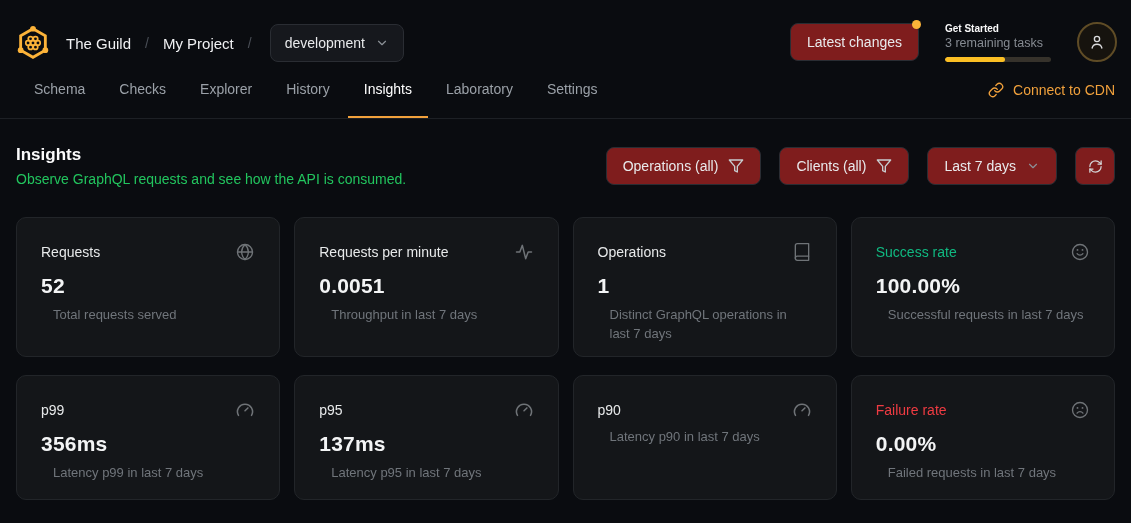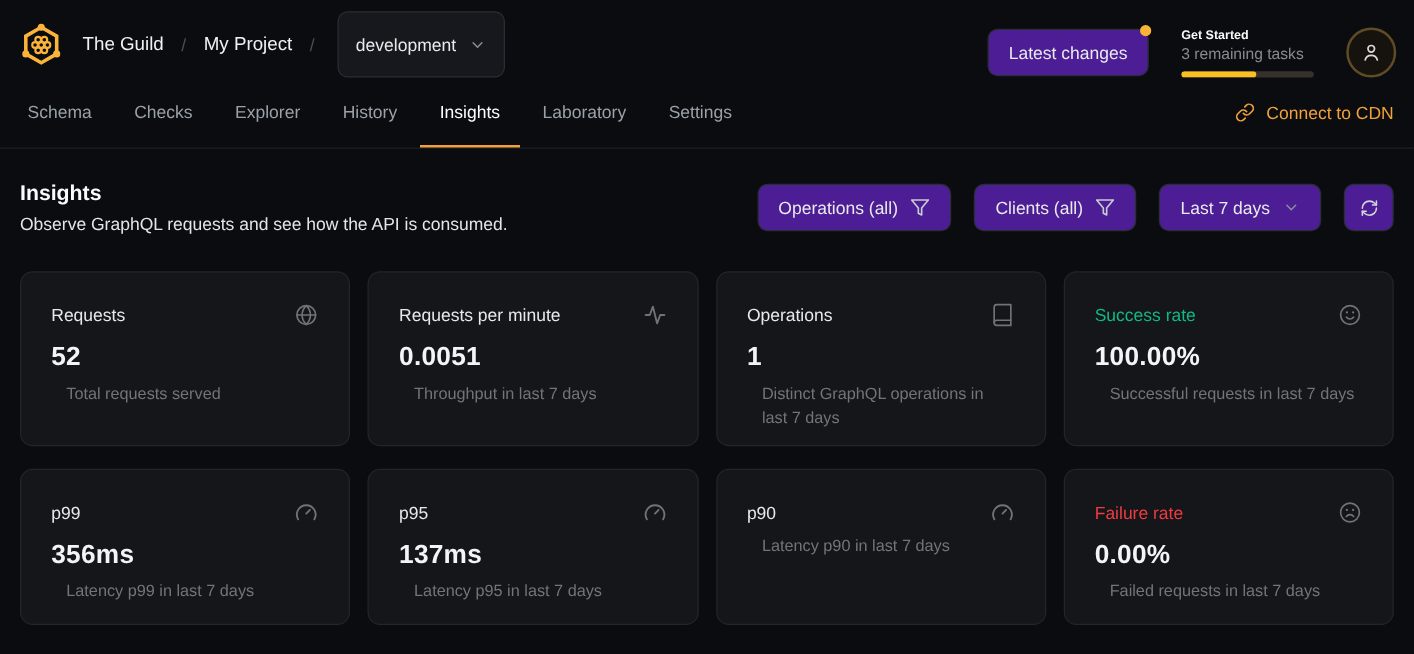--- a/index.html
+++ b/index.html
@@ -16,31 +16,31 @@
   .topbar {
     height: 62px; padding: 0 14px;
     display: flex; align-items: flex-end; justify-content: space-between;
   }
   .topbar-left { display: flex; align-items: center; gap: 14px; }
   .logo { width: 38px; height: 38px; cursor: pointer; background: none; border: none; padding: 0; }
   .crumb { font-size: 15px; font-weight: 500; color: #f0f1f3; cursor: pointer; }
   .crumb-sep { color: #4a4f57; font-size: 14px; }
   .select-btn {
     display: flex; align-items: center; gap: 10px;
-    height: 53px; padding: 0 14px; margin-left: 4px;
+    height: 38px; padding: 0 14px; margin-left: 4px;
     background: #16181d; border: 1px solid #2a2d33; border-radius: 8px;
     color: #e9eaec; font-size: 14px; font-family: inherit; cursor: pointer;
   }
   .chev { width: 14px; height: 14px; color: #8b9097; }
 
   .topbar-right { display: flex; align-items: center; gap: 26px; }
   .btn {
     position: relative;
     height: 38px; padding: 0 16px;
-    background: #4c1d95; border: 1px solid #2a2d33; border-radius: 8px;
+    background: #7f1d1d; border: 1px solid #2a2d33; border-radius: 8px;
     color: #e9eaec; font-size: 14px; font-family: inherit; cursor: pointer;
     display: flex; align-items: center; gap: 10px;
   }
   .notif-dot {
     position: absolute; top: -4px; right: -3px;
     width: 9px; height: 9px; border-radius: 50%;
     background: var(--brand-yellow, #fcb339);
   }
   .get-started { width: 106px; cursor: pointer; }
   .gs-title { font-size: 10px; font-weight: 700; color: #fafafa; }
@@ -52,21 +52,21 @@
     background: #16130e; border: 2px solid #5f4c26;
     display: flex; align-items: center; justify-content: center;
     cursor: pointer; color: #d9dadc;
   }
   .avatar svg { width: 18px; height: 18px; }
 
   
   .tabsbar {
     height: 57px; border-bottom: 1px solid #1d2025;
     display: flex; align-items: stretch; justify-content: space-between;
-    padding-left: 6px;
+    padding-left: 18px;
   }
   .tabs { display: flex; align-items: stretch; gap: 2px; }
   .tab {
     background: none; border: none; border-bottom: 2px solid transparent;
     padding: 0 16px; font-family: inherit; font-size: 14px; font-weight: 500;
     color: #9ba1a8; cursor: pointer; display: flex; align-items: center;
   }
   .tab.active { color: #ffffff; border-bottom-color: var(--accent-orange, #f1a13c); }
   .cdn-link {
     align-self: center; margin-right: 16px;
@@ -76,21 +76,21 @@
   }
   .cdn-link svg { width: 16px; height: 16px; }
 
   
   main { padding: 0 16px; }
   .page-head {
     margin-top: 26px;
     display: flex; align-items: center; justify-content: space-between;
   }
   .page-title { font-size: 17px; font-weight: 700; color: #fbfbfc; }
-  .page-subtitle { margin-top: 6px; font-size: 14px; color: #e5e5e5; }
+  .page-subtitle { margin-top: 6px; font-size: 14px; color: #22c55e; }
   .filters { display: flex; align-items: center; gap: 18px; }
   .filter-btn svg.funnel { width: 16px; height: 16px; color: #c8cccf; }
   .icon-btn { width: 40px; padding: 0; justify-content: center; }
   .icon-btn svg { width: 15px; height: 15px; color: #d4d6d8; }
 
   
   .cards {
     margin-top: 30px;
     display: grid; grid-template-columns: repeat(4, 1fr);
     grid-template-rows: 140px 125px; gap: 18px 14px;

